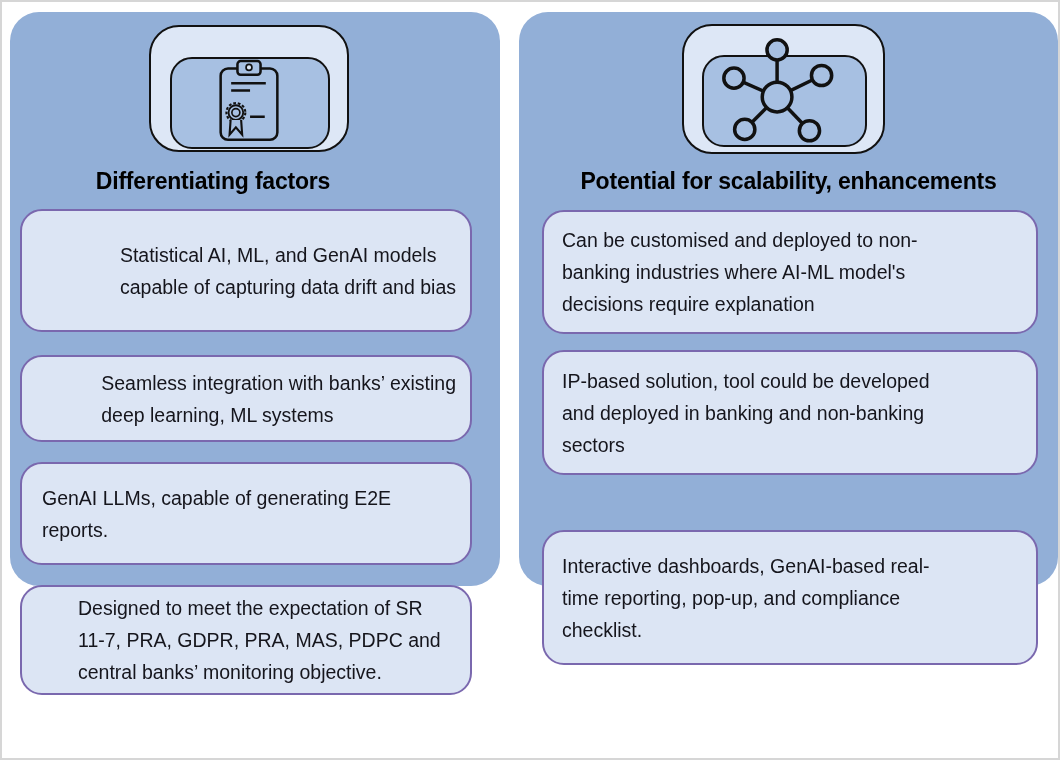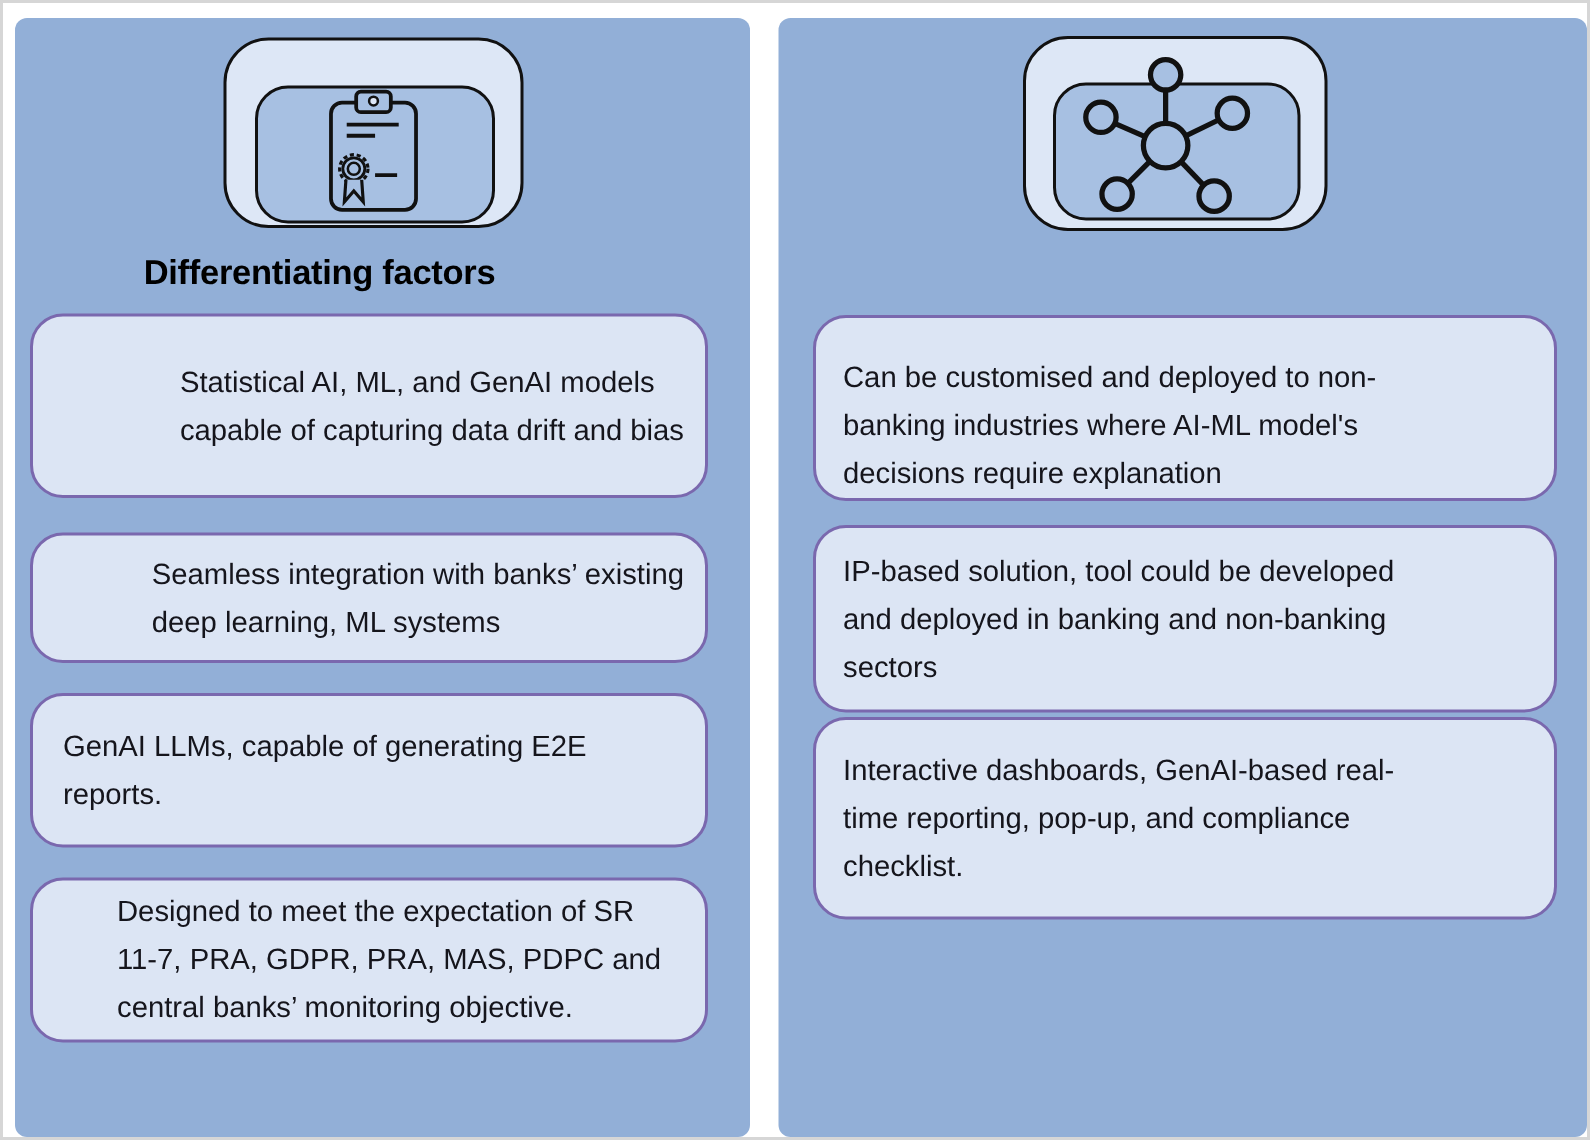--- a/index.html
+++ b/index.html
@@ -8,23 +8,23 @@
     width:1060px;height:760px;
     box-sizing:border-box;
     border:2px solid #d6d6d6;
     background:#ffffff;
     font-family:"Liberation Sans", sans-serif;
     overflow:hidden;
   }
   .panel{
     position:absolute;
     top:10px;
-    height:746px;
+    height:574px;
     background:#92afd7;
-    border-radius:8px;
+    border-radius:29px;
   }
   .panel-left{left:8px;width:490px;}
   .panel-right{left:517px;width:539px;}
   .icon-badge{
     position:absolute;
     background:#dde7f6;
     border:2.5px solid #111;
     border-radius:30px;
     box-sizing:border-box;
   }
@@ -134,31 +134,32 @@
           <circle cx="52" cy="47" r="11"></circle>
           <circle cx="52" cy="12" r="7.5"></circle>
           <circle cx="20" cy="33" r="7.5"></circle>
           <circle cx="85" cy="31" r="7.5"></circle>
           <circle cx="28" cy="71" r="7.5"></circle>
           <circle cx="76" cy="72" r="7.5"></circle>
         </g>
       </svg>
     </div>
 
+    <h2 class="panel-title">Potential for scalability, enhancements</h2>
 
-    <div class="item-box right-box" style="top:198px;height:124px;align-items:flex-end;">
+    <div class="item-box right-box" style="top:198px;height:124px;">
       <p class="box-text">Can be customised and deployed to non-
 banking industries where AI-ML model's
 decisions require explanation</p>
     </div>
     <div class="item-box right-box" style="top:338px;height:125px;">
       <p class="box-text">IP-based solution, tool could be developed
 and deployed in banking and non-banking
 sectors</p>
     </div>
-    <div class="item-box right-box" style="top:466px;height:135px;">
+    <div class="item-box right-box" style="top:518px;height:135px;">
       <p class="box-text">Interactive dashboards, GenAI-based real-
 time reporting, pop-up, and compliance
 checklist.</p>
     </div>
   </section>
 
 </div>
 
 </body></html>

